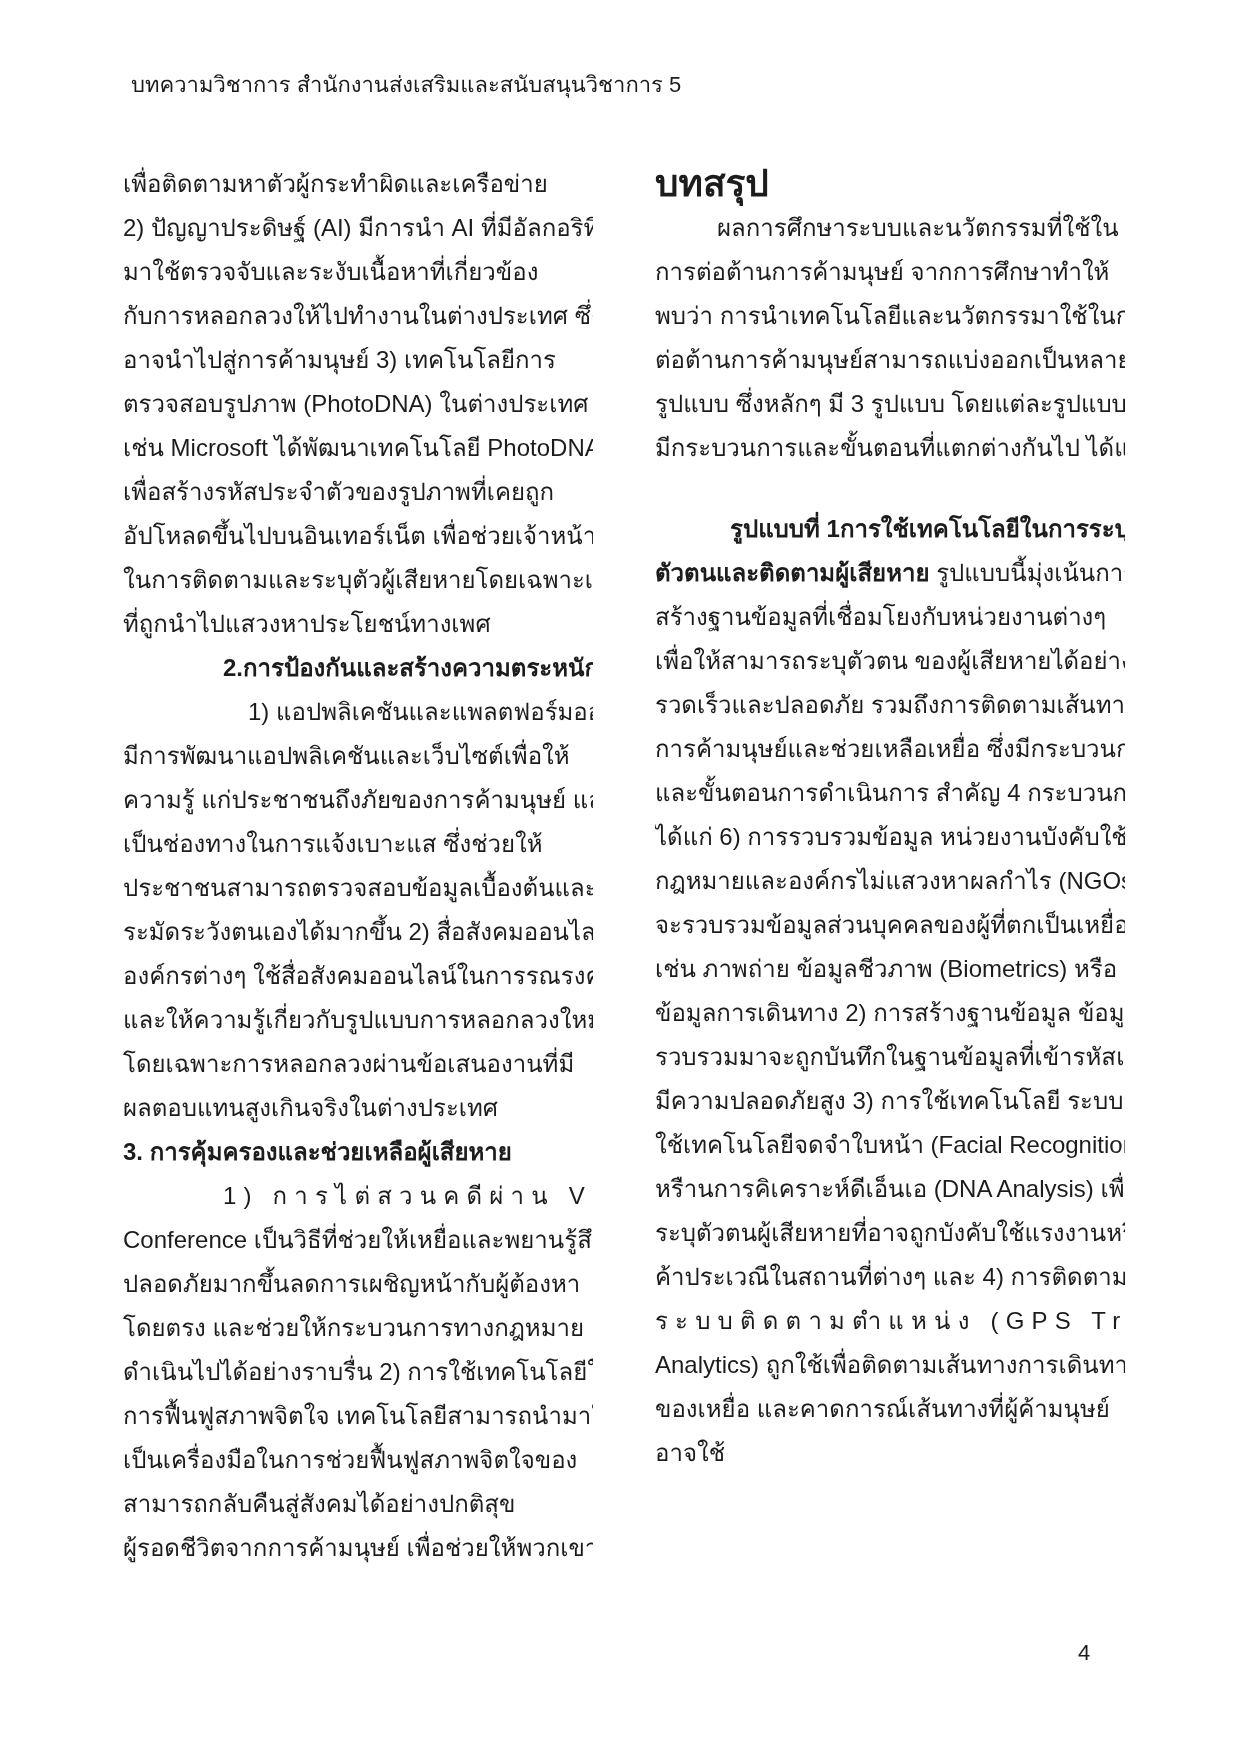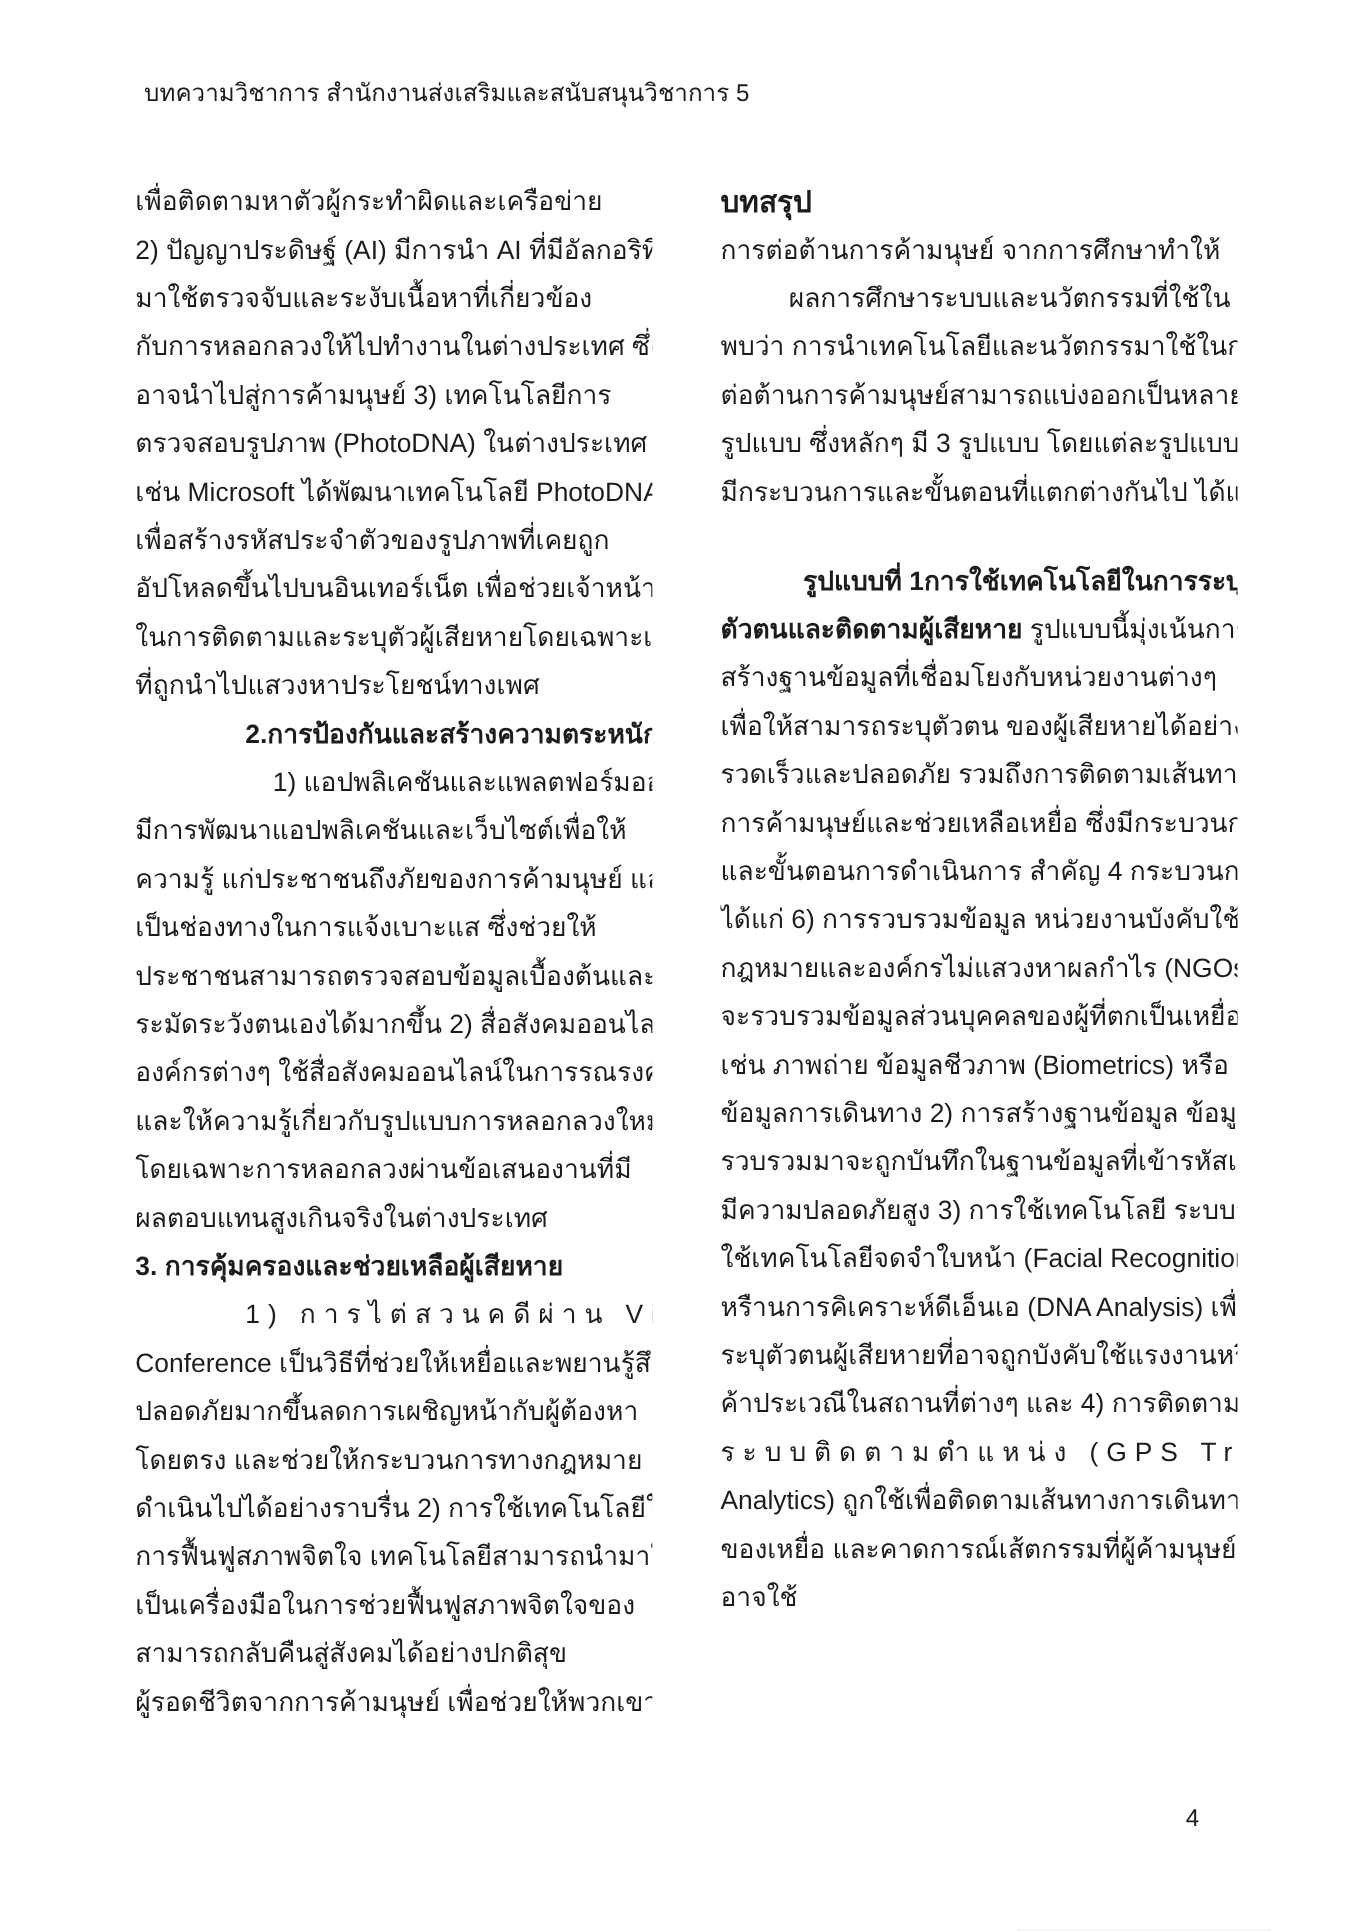--- a/index.html
+++ b/index.html
@@ -28,21 +28,21 @@
   .col-left  { left: 123px; width: 470px; }
   .col-right { left: 655px; width: 470px; }
   .line {
     height: 44px;
     line-height: 44px;
     font-size: 24px;
     white-space: nowrap;
     overflow: hidden;
   }
   .bold { font-weight: bold; }
-  .heading { font-size: 27px; }
+  .heading { font-size: 37px; }
   .spaced { letter-spacing: 0.30em; }
   .page-number {
     position: absolute;
     left: 1078px;
     top: 1640px;
     font-size: 22px;
   }
 </style>
 </head>
 <body>
@@ -80,22 +80,22 @@
       <div class="line"><span>โดยตรง และช่วยให้กระบวนการทางกฎหมาย</span></div>
       <div class="line"><span>ดำเนินไปได้อย่างราบรื่น 2) การใช้เทคโนโลยีใน</span></div>
       <div class="line"><span>การฟื้นฟูสภาพจิตใจ เทคโนโลยีสามารถนำมาใช้</span></div>
       <div class="line"><span>เป็นเครื่องมือในการช่วยฟื้นฟูสภาพจิตใจของ</span></div>
       <div class="line"><span>สามารถกลับคืนสู่สังคมได้อย่างปกติสุข</span></div>
       <div class="line"><span>ผู้รอดชีวิตจากการค้ามนุษย์ เพื่อช่วยให้พวกเขา</span></div>
     </div>
 
   <div class="col col-right">
       <div class="line bold heading"><span>บทสรุป</span></div>
+      <div class="line" style="padding-left: 62px;"><span>ผลการศึกษาระบบและนวัตกรรมที่ใช้ใน</span></div>
       <div class="line"><span>การต่อต้านการค้ามนุษย์ จากการศึกษาทำให้</span></div>
-      <div class="line" style="padding-left: 62px;"><span>ผลการศึกษาระบบและนวัตกรรมที่ใช้ใน</span></div>
       <div class="line"><span>พบว่า การนำเทคโนโลยีและนวัตกรรมาใช้ในการ</span></div>
       <div class="line"><span>ต่อต้านการค้ามนุษย์สามารถแบ่งออกเป็นหลาย</span></div>
       <div class="line"><span>รูปแบบ ซึ่งหลักๆ มี 3 รูปแบบ โดยแต่ละรูปแบบ</span></div>
       <div class="line"><span>มีกระบวนการและขั้นตอนที่แตกต่างกันไป ได้แก่</span></div>
       <div class="line bold" style="padding-left: 75px; margin-top: 37px;"><span>รูปแบบที่ 1การใช้เทคโนโลยีในการระบุ</span></div>
       <div class="line"><span class="bold">ตัวตนและติดตามผู้เสียหาย</span><span> รูปแบบนี้มุ่งเน้นการ</span></div>
       <div class="line"><span>สร้างฐานข้อมูลที่เชื่อมโยงกับหน่วยงานต่างๆ</span></div>
       <div class="line"><span>เพื่อให้สามารถระบุตัวตน ของผู้เสียหายได้อย่าง</span></div>
       <div class="line"><span>รวดเร็วและปลอดภัย รวมถึงการติดตามเส้นทาง</span></div>
       <div class="line"><span>การค้ามนุษย์และช่วยเหลือเหยื่อ ซึ่งมีกระบวนการ</span></div>
@@ -106,18 +106,18 @@
       <div class="line"><span>เช่น ภาพถ่าย ข้อมูลชีวภาพ (Biometrics) หรือ</span></div>
       <div class="line"><span>ข้อมูลการเดินทาง 2) การสร้างฐานข้อมูล ข้อมูลที่</span></div>
       <div class="line"><span>รวบรวมมาจะถูกบันทึกในฐานข้อมูลที่เข้ารหัสและ</span></div>
       <div class="line"><span>มีความปลอดภัยสูง 3) การใช้เทคโนโลยี ระบบจะ</span></div>
       <div class="line"><span>ใช้เทคโนโลยีจดจำใบหน้า (Facial Recognition)</span></div>
       <div class="line"><span>หรืานการคิเคราะห์ดีเอ็นเอ (DNA Analysis) เพื่อ</span></div>
       <div class="line"><span>ระบุตัวตนผู้เสียหายที่อาจถูกบังคับใช้แรงงานหรือ</span></div>
       <div class="line"><span>ค้าประเวณีในสถานที่ต่างๆ และ 4) การติดตาม</span></div>
       <div class="line spaced"><span>ระบบติดตามตำแหน่ง (GPS Tracking)</span></div>
       <div class="line"><span>Analytics) ถูกใช้เพื่อติดตามเส้นทางการเดินทาง</span></div>
-      <div class="line"><span>ของเหยื่อ และคาดการณ์เส้ตกรรมที่ผู้ค้ามนุษย์</span></div>
+      <div class="line"><span>ของเหยื่อ และคาดการณ์เส้นทางที่ผู้ค้ามนุษย์</span></div>
       <div class="line"><span>อาจใช้</span></div>
     </div>
 
   <div class="page-number">4</div>
 </div>
 
 </body></html>

